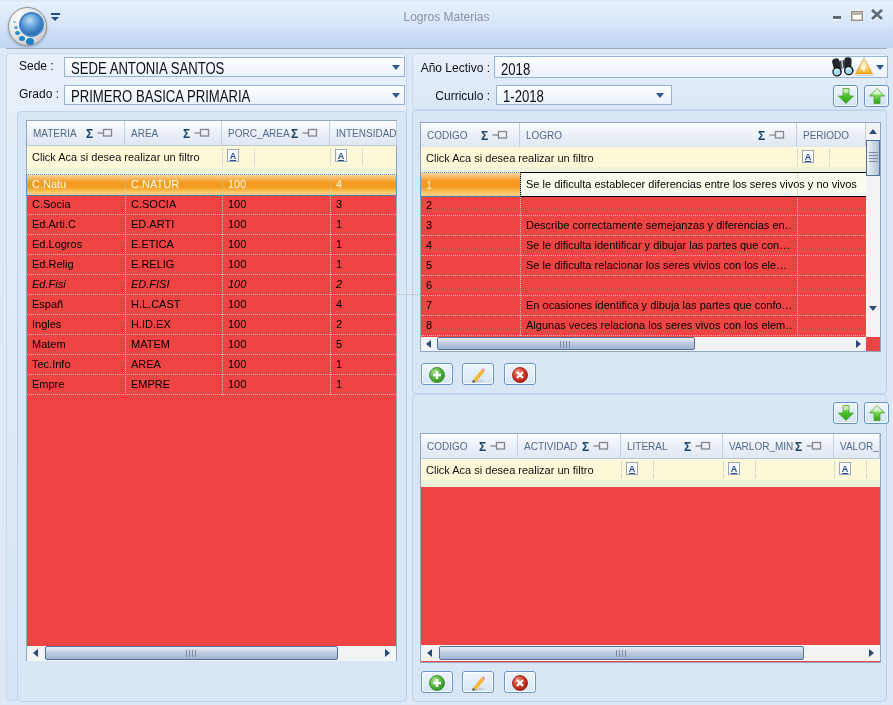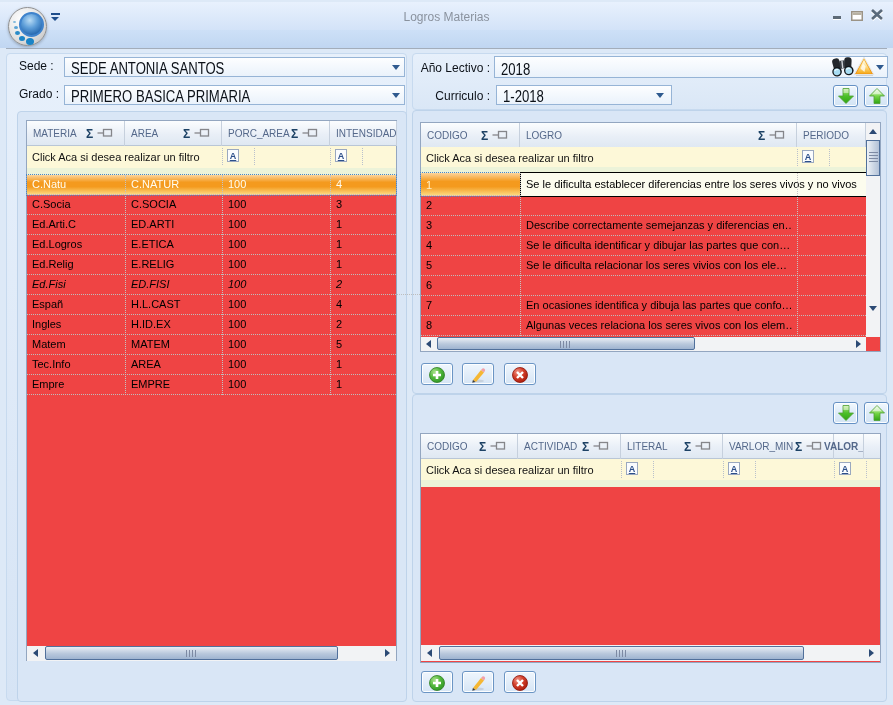--- a/index.html
+++ b/index.html
@@ -359,21 +359,21 @@
             </svg>
           </div>
           <div class="hcell" style="left:302px; width:111px;">
             <span class="t">VARLOR_MIN</span>
             <svg class="sigpin" style="left:71px;" width="32" height="14" viewBox="0 0 32 14">
               <text x="1" y="11.5" font-size="12" font-weight="bold" fill="#1d4265" font-family="Liberation Sans">Σ</text>
               <path d="M12.5 7 h6" stroke="#85868a" stroke-width="1.3" fill="none"></path>
               <rect x="18.5" y="3.5" width="8" height="6.5" fill="none" stroke="#85868a" stroke-width="1.3"></rect>
             </svg>
           </div>
-          <div class="hcell" style="left:397px; width:46px;font-weight:bold;">
+          <div class="hcell" style="left:413px; width:46px;">
             <span class="t">VALOR_</span>
           </div>
         </div>
         <div class="filter" style="left:0; top:25px; width:459px; height:21px;">
           <span class="t">Click Aca si desea realizar un filtro</span>
           <div class="aicon" style="left:205px; top:3px;">A</div>
           <div class="fvl" style="left:200px;"></div>
           <div class="fvl" style="left:232px;"></div>
           <div class="aicon" style="left:307px; top:3px;">A</div>
           <div class="fvl" style="left:302px;"></div>

